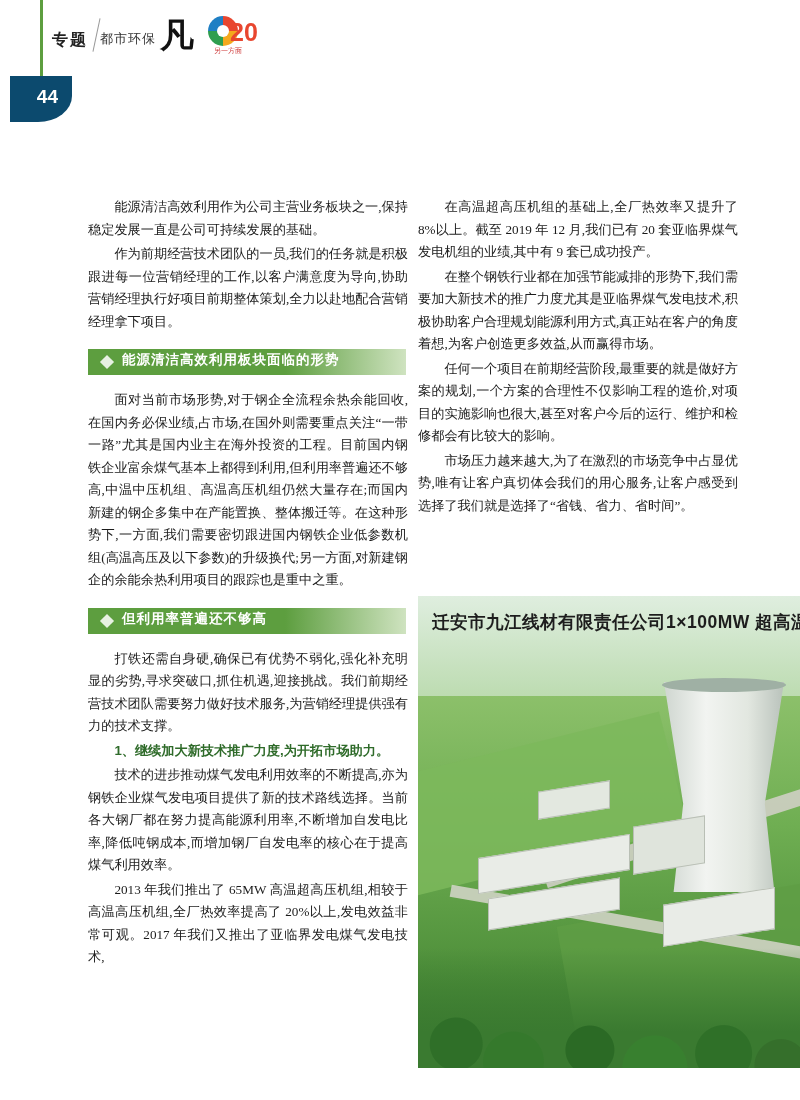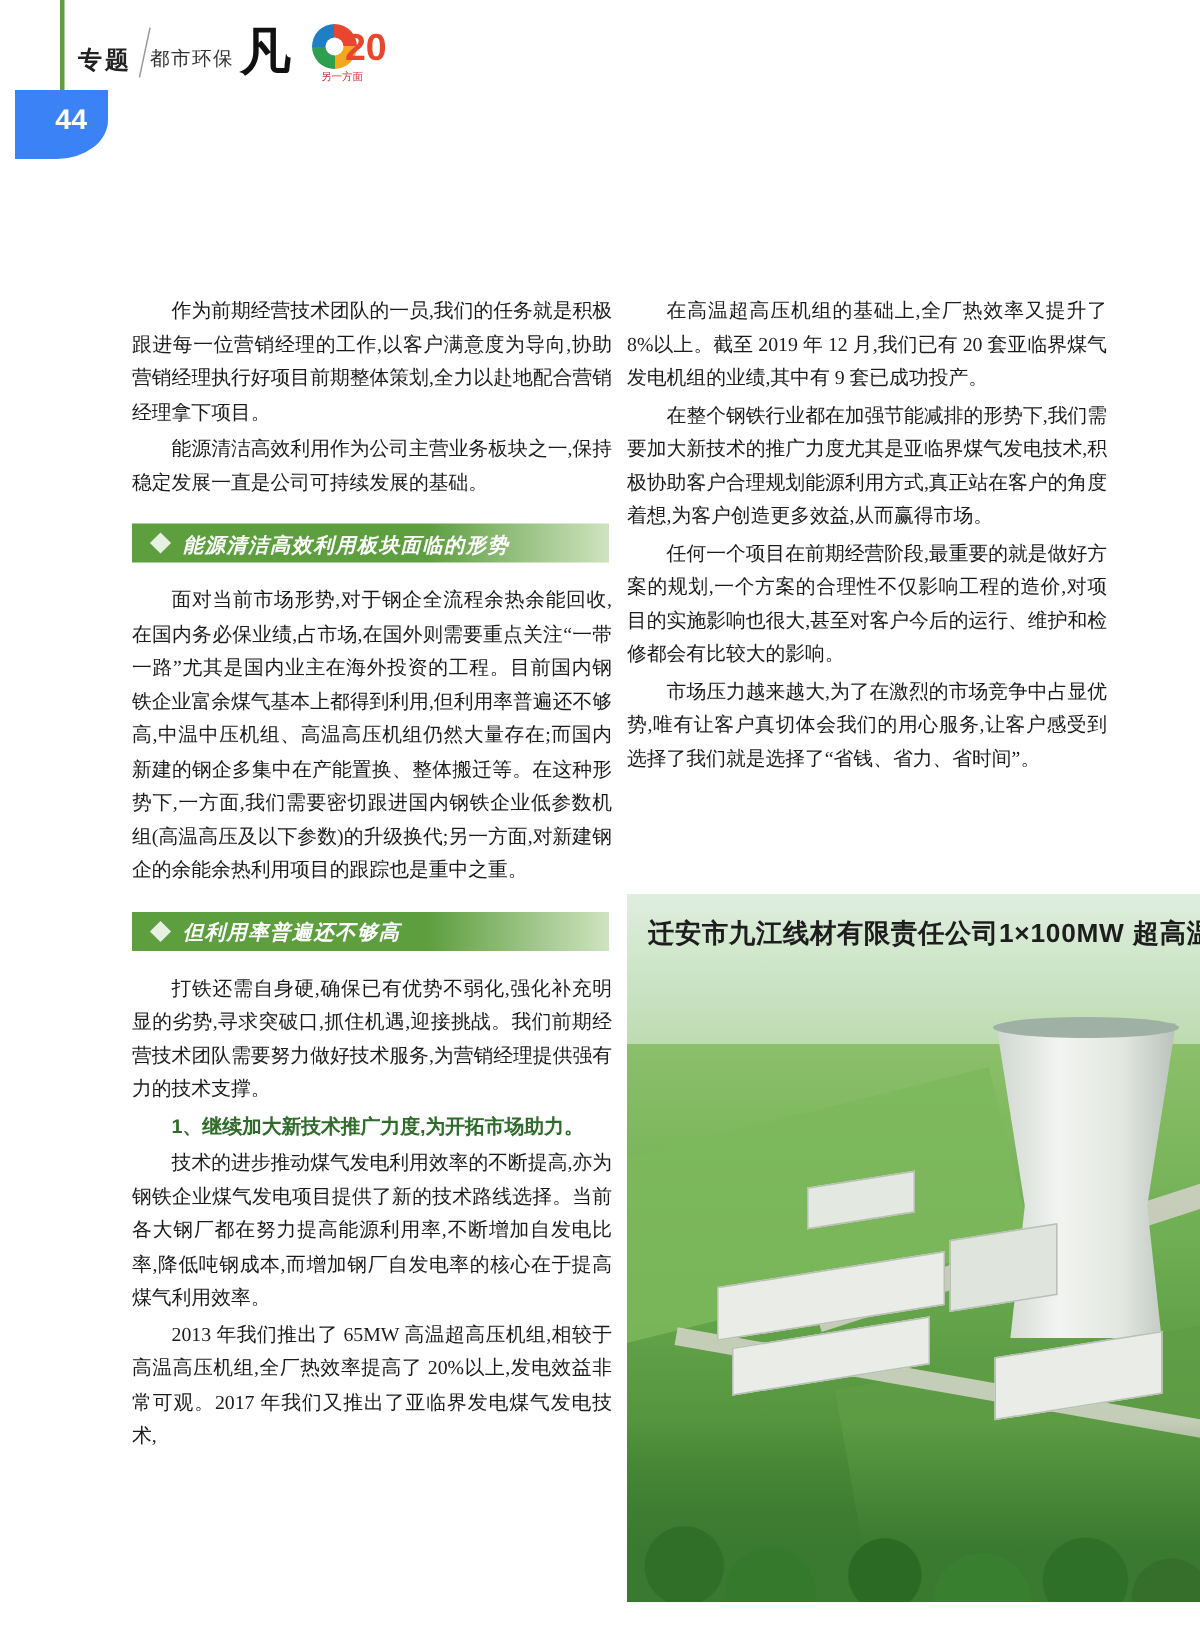--- a/index.html
+++ b/index.html
@@ -119,24 +119,24 @@
     top: 30px;
     font-size: 7px;
     color: #c33;
     white-space: nowrap;
   }
 
   
   .page-badge {
     position: absolute;
     left: 10px;
-    top: 60px;
+    top: 76px;
     width: 62px;
     height: 46px;
-    background: #3b82f6;
+    background: #0c4a6e;
     border-radius: 0 0 34px 0 / 0 0 26px 0;
   }
   .page-badge .num {
     position: absolute;
     right: 14px;
     top: 10px;
     color: #fff;
     font-family: "Liberation Sans", sans-serif;
     font-size: 19px;
     font-weight: bold;
@@ -185,23 +185,22 @@
     margin: 0 0 2px 0;
     text-indent: 2em;
   }
 
   
   .bar {
     margin: 16px 2px 14px 0;
     height: 26px;
     background: linear-gradient(to right, #5d9e3f 0%, #5d9e3f 62%, #cfe3c0 100%);
     display: flex;
-    align-items: flex-end;
+    align-items: flex-start;
     position: relative;
-    font-style: italic;
   }
   .bar .bar-text {
     color: #fff;
     font-family: "Liberation Sans", sans-serif;
     font-size: 13.5px;
     font-weight: bold;
     letter-spacing: 1px;
     padding-left: 34px;
     text-indent: 0;
   }
@@ -344,22 +343,22 @@
       <div class="sub">另一方面</div>
     </div>
   </div>
 
   <div class="page-badge">
     <div class="num">44</div>
   </div>
 
 
   <div class="col col-left">
+    <p>能源清洁高效利用作为公司主营业务板块之一,保持稳定发展一直是公司可持续发展的基础。</p>
     <p>作为前期经营技术团队的一员,我们的任务就是积极跟进每一位营销经理的工作,以客户满意度为导向,协助营销经理执行好项目前期整体策划,全力以赴地配合营销经理拿下项目。</p>
-    <p>能源清洁高效利用作为公司主营业务板块之一,保持稳定发展一直是公司可持续发展的基础。</p>
 
     <div class="bar">
       <span class="bar-text">能源清洁高效利用板块面临的形势</span>
     </div>
 
     <p>面对当前市场形势,对于钢企全流程余热余能回收,在国内务必保业绩,占市场,在国外则需要重点关注“一带一路”尤其是国内业主在海外投资的工程。目前国内钢铁企业富余煤气基本上都得到利用,但利用率普遍还不够高,中温中压机组、高温高压机组仍然大量存在;而国内新建的钢企多集中在产能置换、整体搬迁等。在这种形势下,一方面,我们需要密切跟进国内钢铁企业低参数机组(高温高压及以下参数)的升级换代;另一方面,对新建钢企的余能余热利用项目的跟踪也是重中之重。</p>
 
     <div class="bar">
       <span class="bar-text">但利用率普遍还不够高</span>
     </div>

